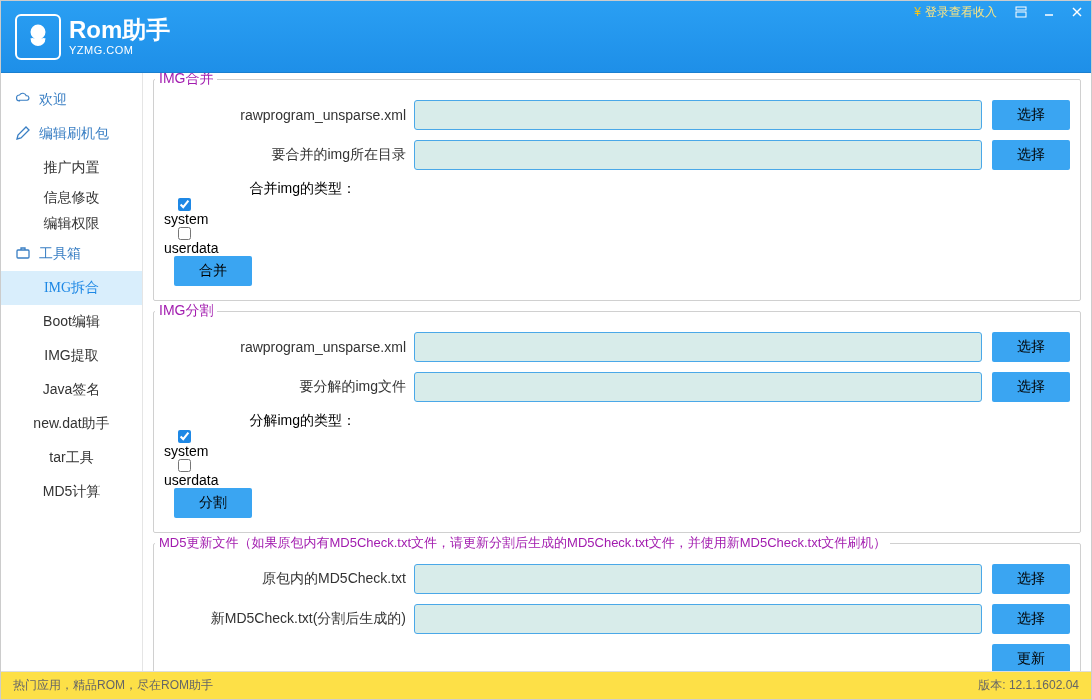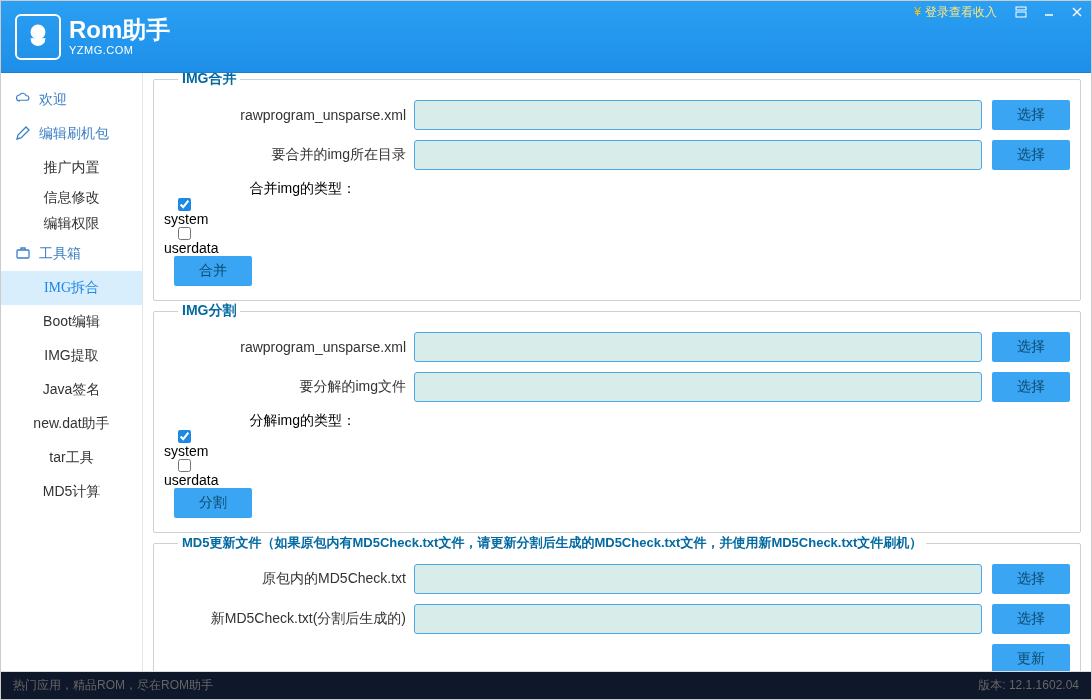--- a/index.html
+++ b/index.html
@@ -26,31 +26,31 @@
 .sidebar { width: 142px; border-right: 1px solid #e5e5e5; padding-top: 10px; font-size: 14px; color: #333; }
 .side-section-title { display: flex; padding: 8px 14px; font-weight: normal; color: #3a7fc4; cursor: pointer; }
 .side-section-title .ico { width: 18px; margin-right: 6px; display: inline-flex; }
 .side-item { padding: 8px 0; text-align: center; cursor: pointer; color: #333; }
 .side-item.compact { padding: 4px 0; }
 .side-item.active { background: #d9eefc; color: #1e88e5; font-family: Liberation Serif, serif; }
 
 
 .main { flex: 1; padding: 6px 10px 10px 10px; overflow: auto; font-size: 14px; }
 .panel { border: 1px solid #d0d0d0; border-radius: 2px; margin-bottom: 10px; padding-bottom: 8px; }
-.panel-legend { display: inline-block; background: #fff; position: relative; top: -10px; left: 24px; padding: 0 4px; color: #0369a1; font-size: 14px; font-weight: bold; }
+.panel-legend { display: inline-block; background: #fff; position: relative; top: -10px; left: 1px; padding: 0 4px; color: #a21caf; font-size: 14px; }
 .row { display: flex; align-items: center; margin: 2px 10px 10px 10px; }
 .rlabel { width: 250px; text-align: right; padding-right: 8px; color: #333; }
 .rinput { flex: 1; height: 30px; border: 1px solid #4aa8e8; background: #d8ecea; border-radius: 3px; }
-.rbtn { width: 78px; height: 30px; margin-left: 10px; background: #3aa5f2; color: #0c4a6e; border: none; border-radius: 2px; cursor: pointer; font-size: 14px; }
+.rbtn { width: 78px; height: 30px; margin-left: 10px; background: #3aa5f2; color: #000000; border: none; border-radius: 2px; cursor: pointer; font-size: 14px; }
 .checkrow { display: flex; align-items: flex-start; margin: 0 10px 6px 10px; flex-direction: column; }
 .checkrow .lbl { width: 170px; text-align: right; margin-right: 4px; margin-left: 22px; }
 .chk { accent-color: #1e88e5; margin: 0 4px 0 14px; }
 
 
-.statusbar { height: 28px; background: #0f172a; border-top: 1px solid #ddd; display: flex; align-items: center; justify-content: space-between; padding: 0 12px; font-size: 12px; color: #666; }
+.statusbar { height: 28px; background: #fde047; border-top: 1px solid #ddd; display: flex; align-items: center; justify-content: space-between; padding: 0 12px; font-size: 12px; color: #666; }
 
 
 .panel.empty { height: 90px; }
 </style>
 </head>
 <body>
 
 <div class="titlebar">
   <div class="logo">
     <div class="logo-icon">

